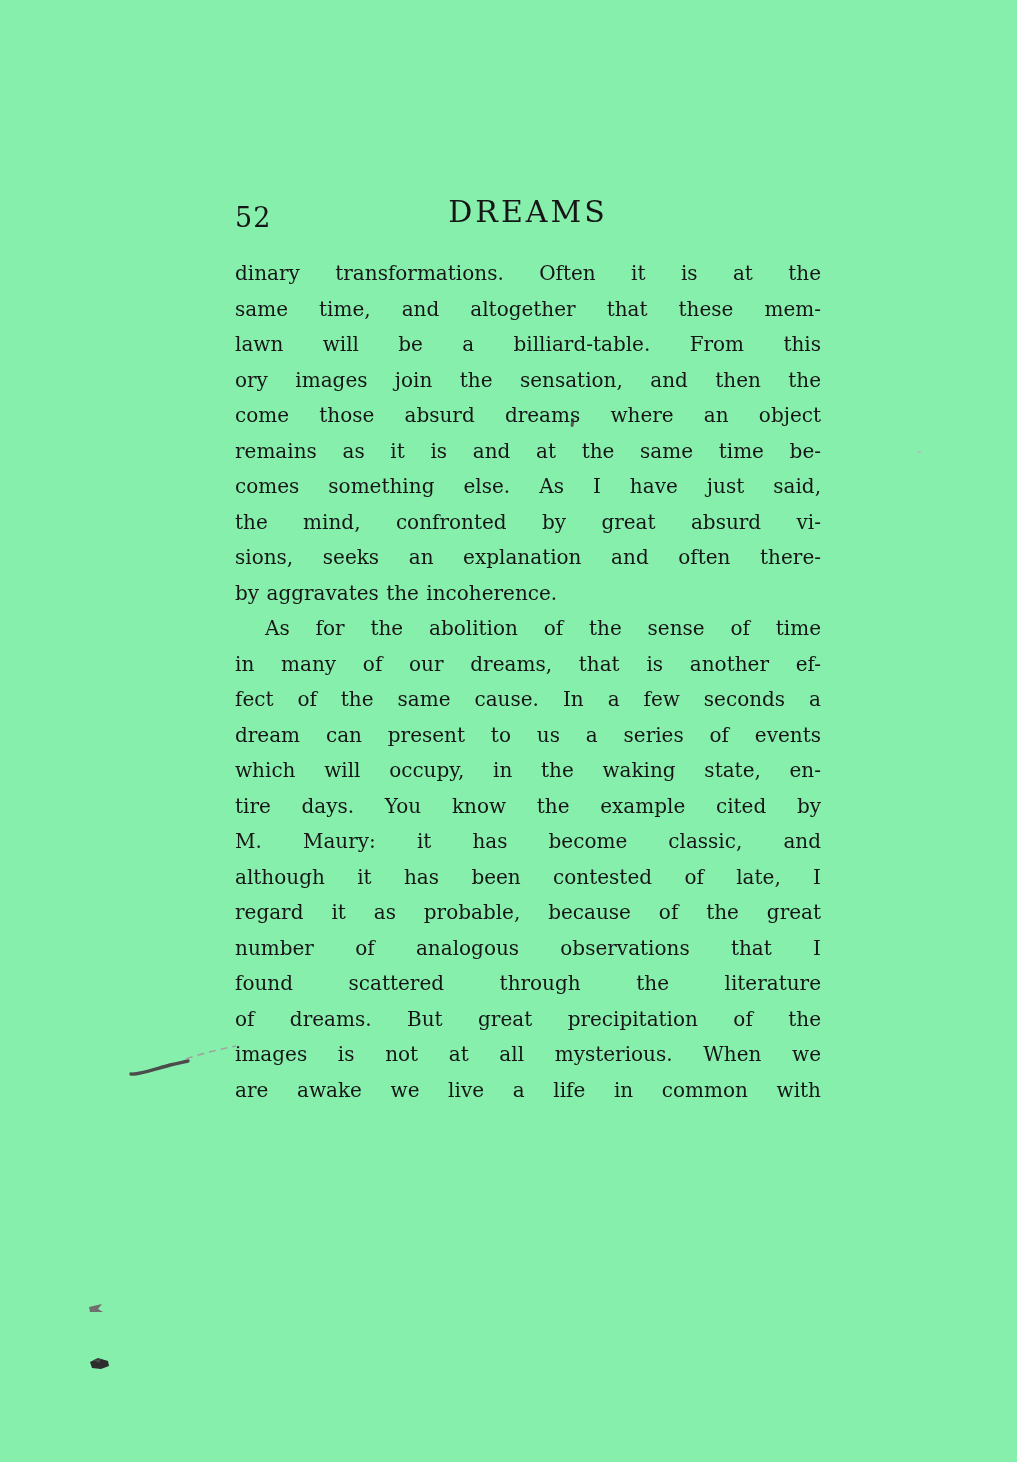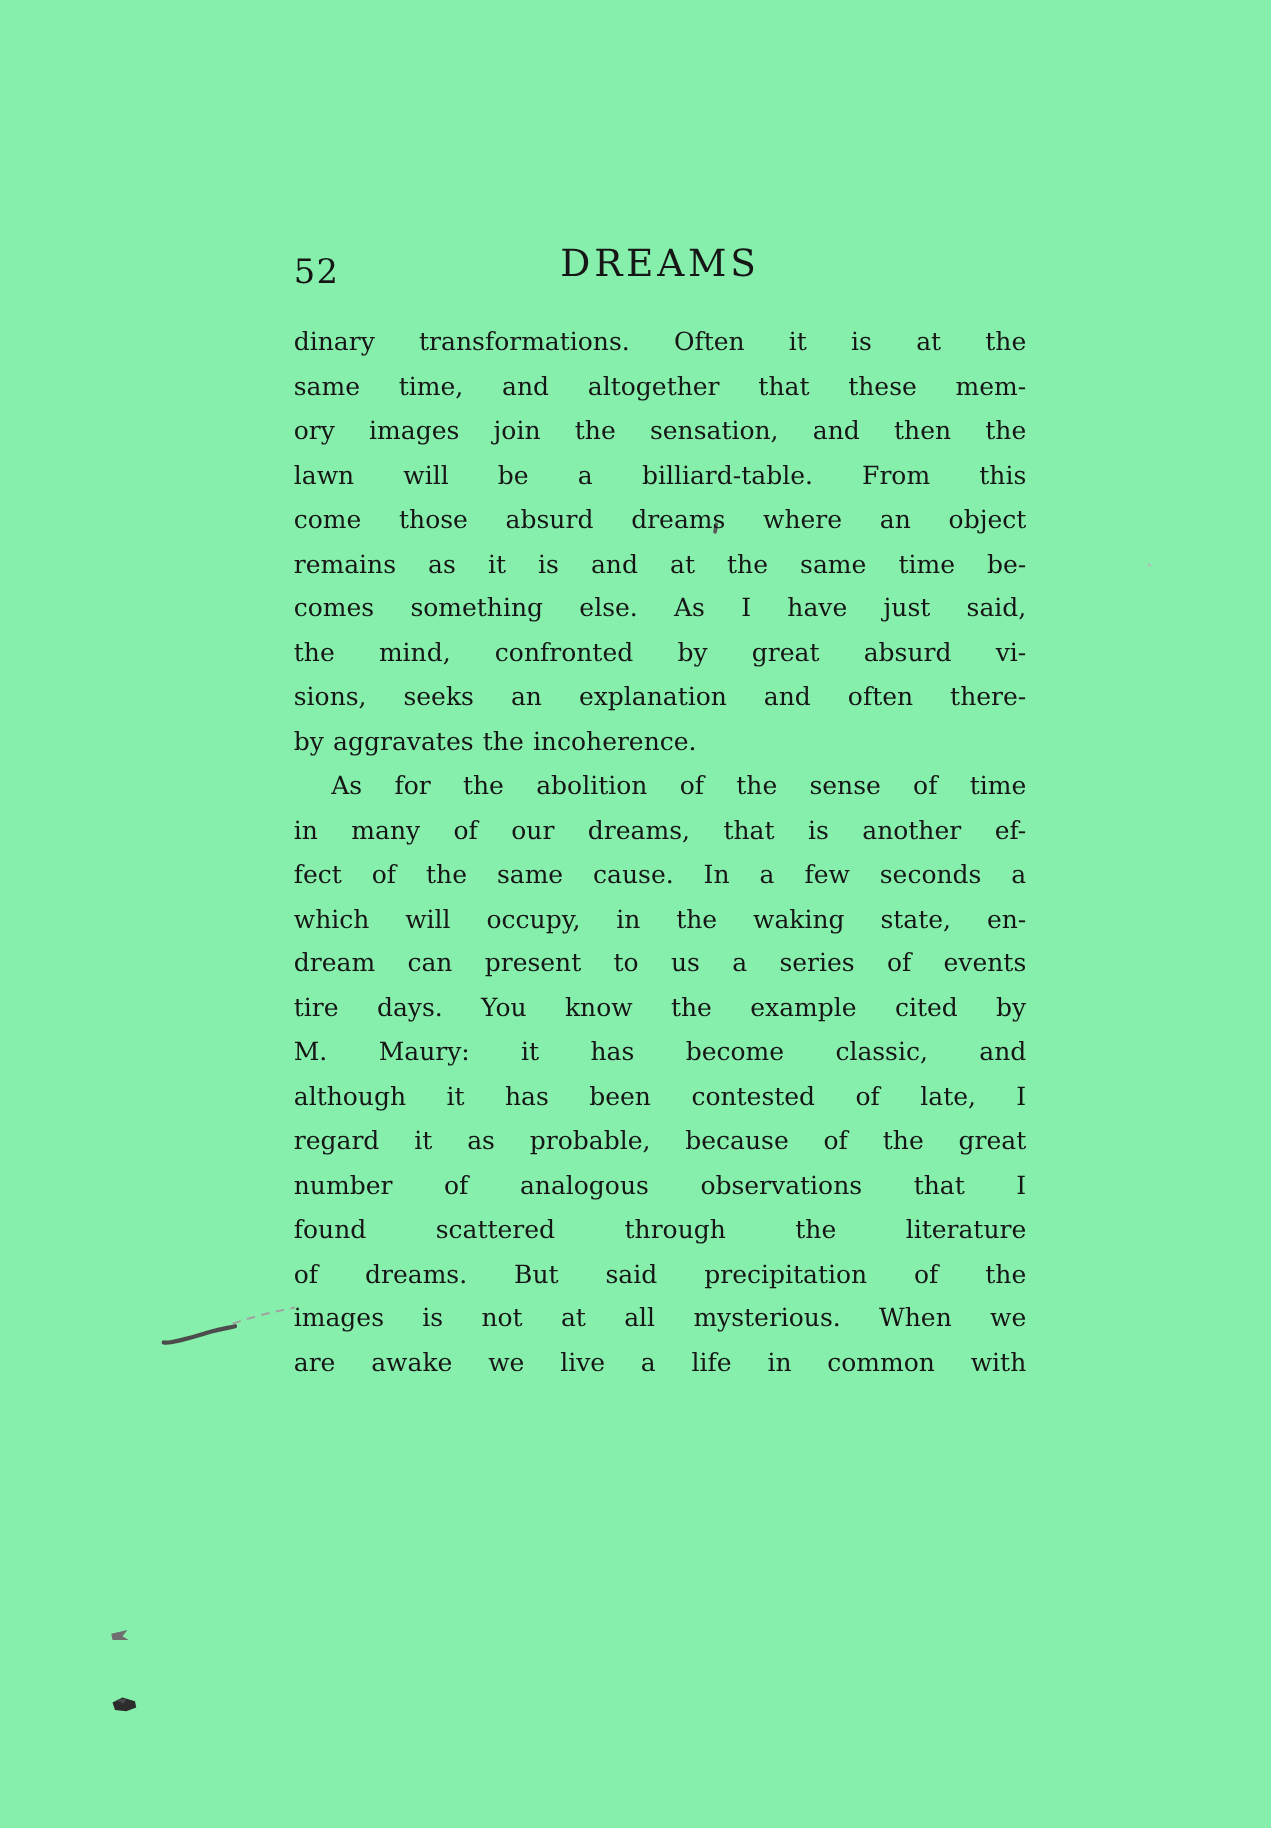--- a/index.html
+++ b/index.html
@@ -99,40 +99,40 @@
 
   <div class="header">
     <span class="pagenum">52</span>
     <span class="title">DREAMS</span>
     <span class="header-speck"></span>
   </div>
 
   <div class="body-text">
     <div class="line">dinary transformations. Often it is at the</div>
     <div class="line">same time, and altogether that these mem-</div>
+    <div class="line">lawn will be a billiard-table. From this</div>
     <div class="line">ory images join the sensation, and then the</div>
-    <div class="line">lawn will be a billiard-table. From this</div>
     <div class="line">come those absurd dreams where an object</div>
     <div class="line">remains as it is and at the same time be-</div>
     <div class="line">comes something else. As I have just said,</div>
     <div class="line">the mind, confronted by great absurd vi-</div>
     <div class="line">sions, seeks an explanation and often there-</div>
     <div class="line para-end">by aggravates the incoherence.</div>
     <div class="line indent">As for the abolition of the sense of time</div>
     <div class="line">in many of our dreams, that is another ef-</div>
     <div class="line">fect of the same cause. In a few seconds a</div>
+    <div class="line">dream can present to us a series of events</div>
     <div class="line">which will occupy, in the waking state, en-</div>
-    <div class="line">dream can present to us a series of events</div>
     <div class="line">tire days. You know the example cited by</div>
     <div class="line">M. Maury: it has become classic, and</div>
     <div class="line">although it has been contested of late, I</div>
     <div class="line">regard it as probable, because of the great</div>
     <div class="line">number of analogous observations that I</div>
     <div class="line">found scattered through the literature</div>
-    <div class="line">of dreams. But said precipitation of the</div>
+    <div class="line">of dreams. But great precipitation of the</div>
     <div class="line">images is not at all mysterious. When we</div>
     <div class="line">are awake we live a life in common with</div>
   </div>
 
   <svg class="pencil" width="115" height="42" viewBox="0 0 115 42">
     <path d="M5 34 C 12 35, 26 30, 44 25 C 52 23, 58 22, 62 21" stroke="#4c4c4c" stroke-width="3.4" fill="none" stroke-linecap="round"></path>
     <path d="M60 19 C 74 14, 90 10, 110 6" stroke="#a2a2a2" stroke-width="1.6" fill="none" stroke-dasharray="7 5"></path>
   </svg>
 
   <svg class="speck" style="left:88px; top:1303px;" width="18" height="12" viewBox="0 0 18 12">

